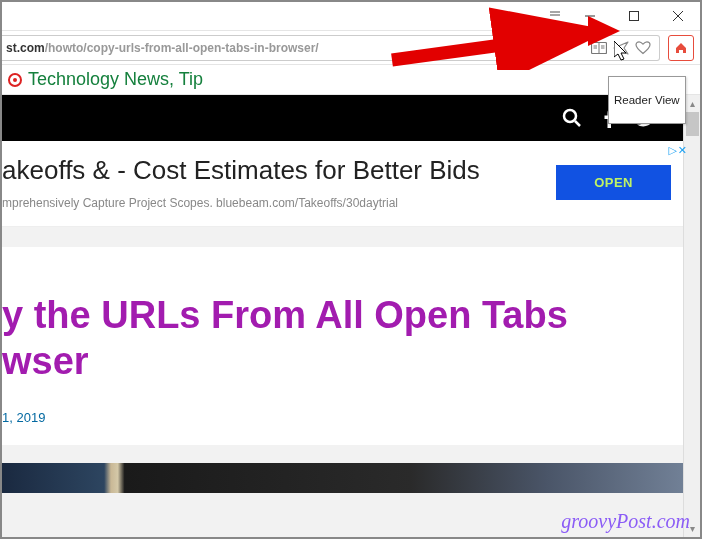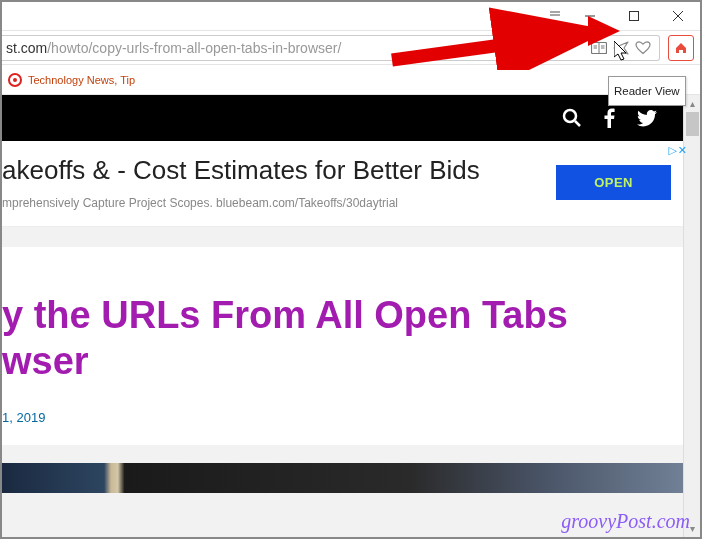--- a/index.html
+++ b/index.html
@@ -36,25 +36,26 @@
     border: 1px solid #ccc;
     border-left: none;
     border-radius: 0 3px 3px 0;
     background: #fff;
     display: flex;
     align-items: center;
     padding: 0 6px 0 4px;
     min-width: 0;
   }
   .urltext {
-    font-size: 14px;
+    font-size: 12px;
     color: #999;
     white-space: nowrap;
     overflow: hidden;
     flex: 1;
+    font-weight: bold;
   }
   .urltext .dark { color: #333; }
   .tool { width: 20px; height: 20px; display:flex; align-items:center; justify-content:center; color:#888; margin-left:2px; }
   .home-btn {
     width: 26px; height: 26px;
     border: 1px solid #e74c3c;
     background:#fff;
     border-radius:3px;
     margin: 0 6px 0 8px;
     display:flex; align-items:center; justify-content:center;
@@ -63,21 +64,21 @@
   .bookbar {
     height: 30px;
     background:#fff;
     border-bottom: 1px solid #e5e5e5;
     display:flex;
     align-items:center;
     padding-left:0;
   }
   .bk-item {
     display:flex; align-items:center;
-    font-size:11px; color:#c2410c;
+    font-size:18px; color:#15803d;
     padding:4px 6px;
     justify-content:flex-end;
   }
   .bk-ico { width:14px; height:14px; border-radius:50%; border:2px solid #d22; margin-right:6px; position:relative; }
   .bk-ico::after { content:""; position:absolute; left:3px; top:3px; width:4px; height:4px; background:#d22; border-radius:50%; }
   .content {
     position: relative;
     height: calc(100% - 29px - 34px - 30px);
     background:#f2f2f2;
     overflow:hidden;
@@ -139,21 +140,21 @@
     font-size:20px;
     color:#8b5cf6;
     z-index:50;
   }
   .tooltip {
     position:absolute;
     left:606px; top:74px;
     background:#fff;
     border:1px solid #999;
     font-size:11.5px;
-    padding:8px 5px;
+    padding:17px 5px;
     color:#222;
     z-index:60;
     box-shadow:1px 1px 2px rgba(0,0,0,0.15);
   }
   .cursor {
     position:absolute;
     left:612px; top:39px;
     z-index:55;
   }
   .arrow-svg {

